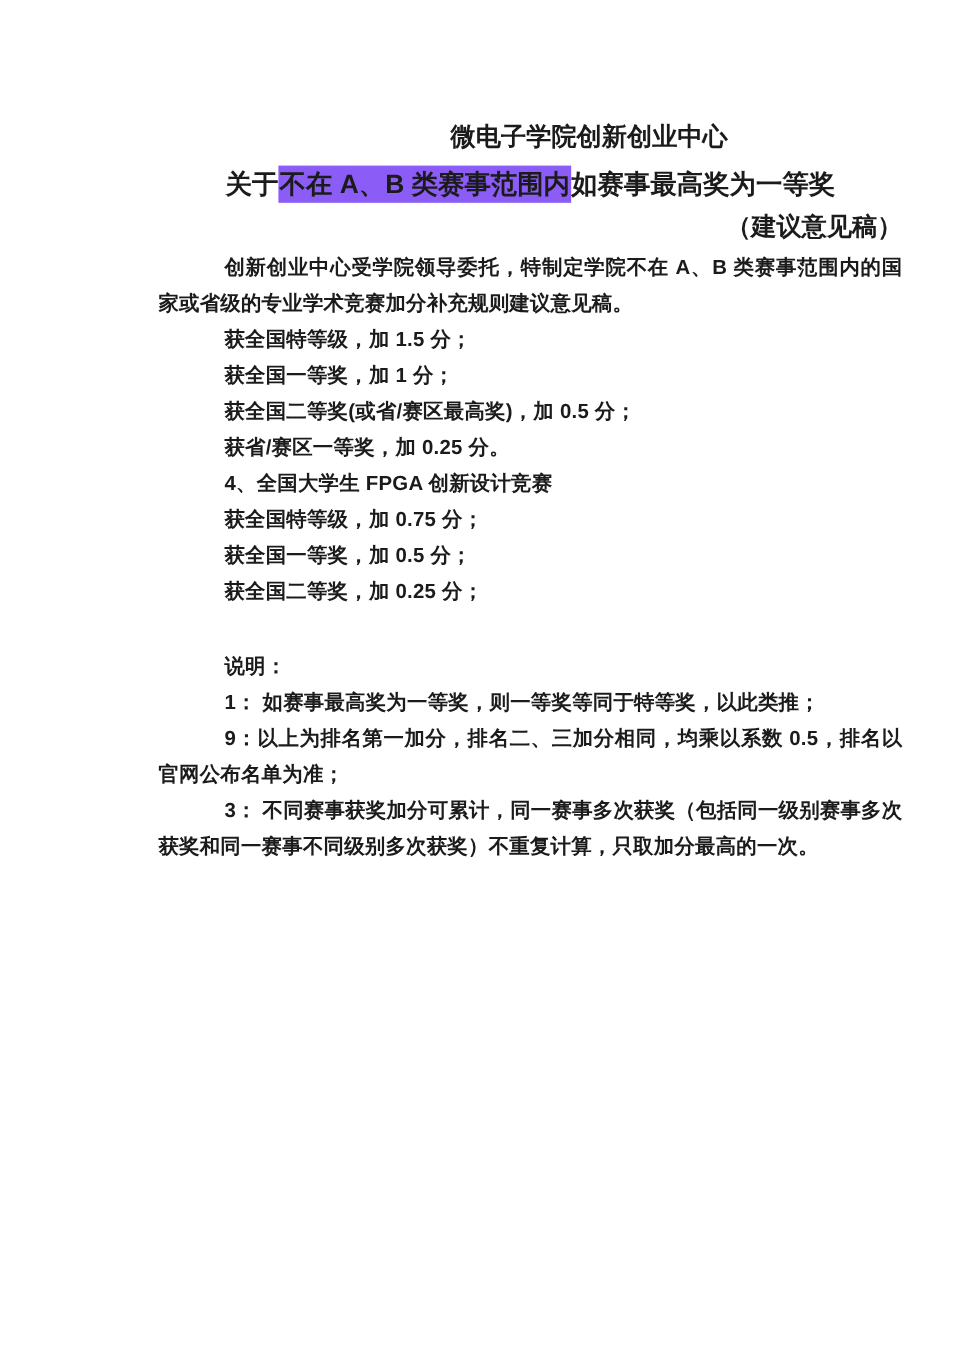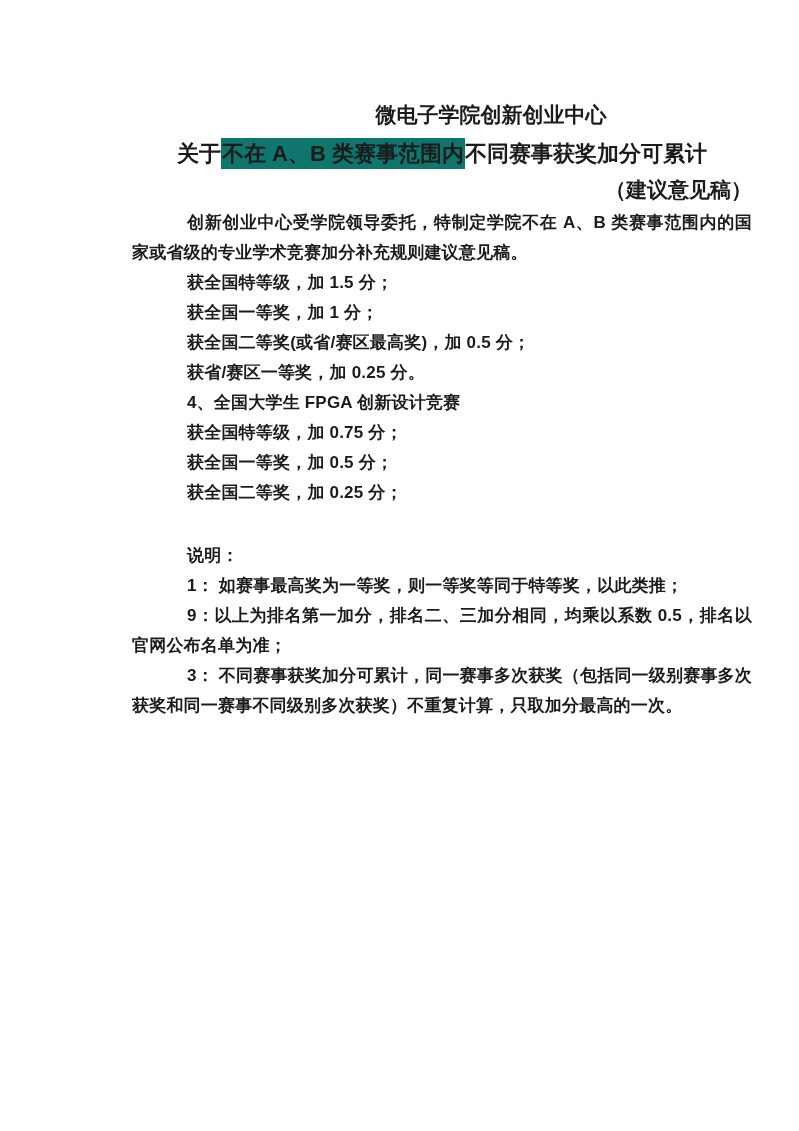--- a/index.html
+++ b/index.html
@@ -33,21 +33,21 @@
     padding-left: 98px;
     white-space: nowrap;
   }
   .doc-subtitle {
     font-size: 22px;
     line-height: 37px;
     text-align: center;
     white-space: nowrap;
   }
   .doc-subtitle mark {
-    background: #0f766e;
+    background: #8b5cf6;
     color: inherit;
     padding: 3px 1px;
   }
   .draft-note {
     font-size: 21px;
     line-height: 36px;
     text-align: right;
   }
   .para {
     font-size: 17px;
@@ -59,21 +59,21 @@
   .blank-line { height: 33px; }
 </style>
 </head>
 <body>
 
 <div class="page">
   <div class="content">
 
     <h1 class="doc-title">微电子学院创新创业中心</h1>
 
-    <h2 class="doc-subtitle"><span>关于</span><mark>不在 A、B 类赛事范围内</mark><span>不同赛事获奖加分可累计</span></h2>
+    <h2 class="doc-subtitle"><span>关于</span><mark>不在 A、B 类赛事范围内</mark><span>如赛事最高奖为一等奖</span></h2>
 
     <div class="draft-note">（建议意见稿）</div>
 
     <p class="para indent">创新创业中心受学院领导委托，特制定学院不在 A、B 类赛事范围内的国家或省级的专业学术竞赛加分补充规则建议意见稿。</p>
 
     <p class="para indent">获全国特等级，加 1.5 分；</p>
     <p class="para indent">获全国一等奖，加 1 分；</p>
     <p class="para indent">获全国二等奖(或省/赛区最高奖)，加 0.5 分；</p>
     <p class="para indent">获省/赛区一等奖，加 0.25 分。</p>
 

